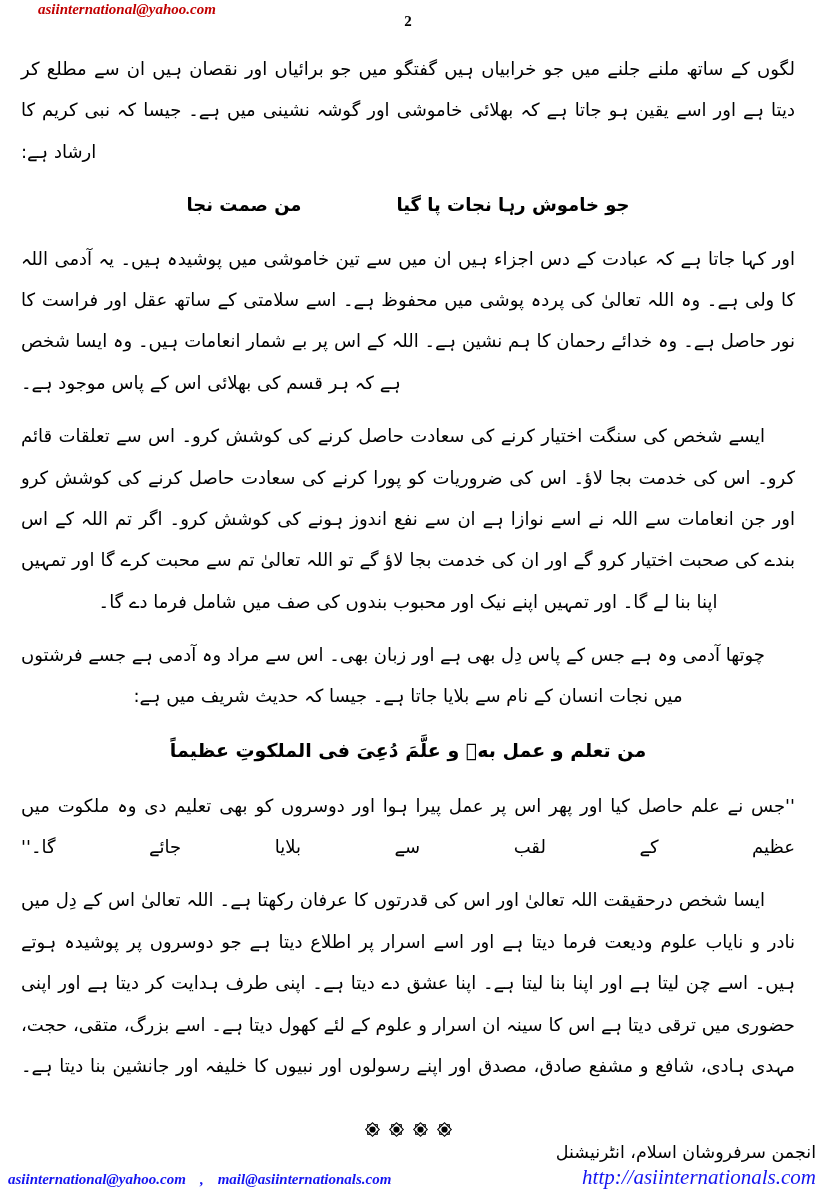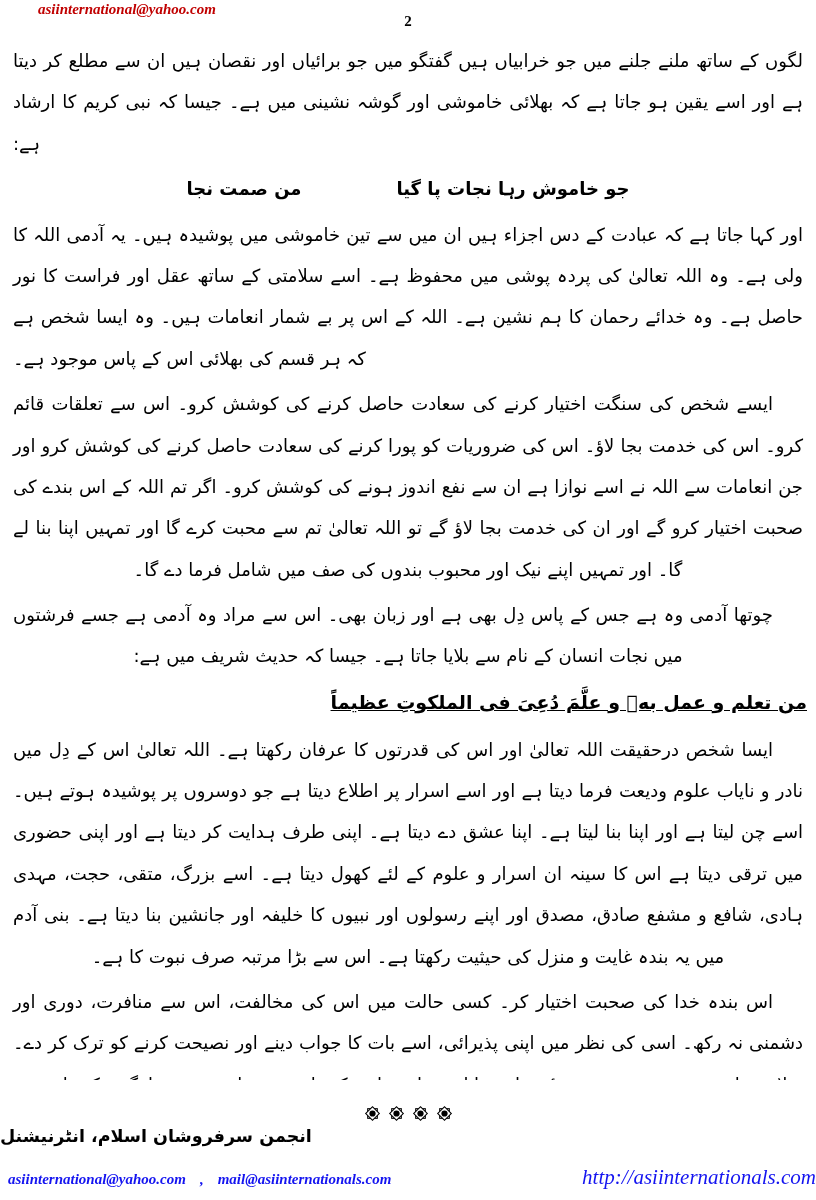--- a/index.html
+++ b/index.html
@@ -17,34 +17,34 @@
   }
   .page-number {
     position:absolute; left:0; right:0; top:13px; text-align:center;
     font-family:"Liberation Serif", serif; font-weight:bold; font-size:15px;
   }
   
   .content {
     direction:rtl; padding:0 9px; font-size:18px; line-height:2.3;
     height:1044px; overflow:hidden;
   }
-  .content p { margin:4px; text-align:justify; text-align-last:left; }
+  .content p { margin:12px; text-align:justify; text-align-last:left; }
   .content p.indent { text-indent:30px; }
   .content p.center-last { text-align-last:center; }
   .content p.fill-last { text-align-last:justify; }
   .hadith-row {
     display:flex; direction:rtl; justify-content:center; gap:95px;
     font-weight:bold; font-size:18px;
   }
-  .hadith-center { text-align:right; font-weight:bold; font-size:19px;text-decoration:underline; }
+  .hadith-center { text-align:center; font-weight:bold; font-size:19px; }
   
   .footer { position:absolute; left:0; right:0; bottom:8px; }
   .stars { display:flex; justify-content:center; gap:7px; margin-bottom:4px; }
   .stars svg { display:block; }
-  .org { text-align:left; font-weight:bold; font-size:17.5px; direction:rtl; margin-bottom:19px; }
+  .org { text-align:right; font-weight:normal; font-size:17.5px; direction:rtl; margin-bottom:3px; }
   .bottom-row {
     display:flex; justify-content:space-between; align-items:baseline; padding:0 0 2px 8px;
   }
   .emails {
     font-family:"Liberation Serif", serif; font-style:italic; font-weight:bold;
     font-size:15px; color:#1414f0;
   }
   .emails .sep { padding:0 14px; }
   .site-url {
     font-family:"Liberation Serif", serif; font-style:italic; font-weight:normal;
@@ -70,20 +70,21 @@
     </div>
 
     <p>اور کہا جاتا ہے کہ عبادت کے دس اجزاء ہیں ان میں سے تین خاموشی میں پوشیدہ ہیں۔ یہ آدمی اللہ کا ولی ہے۔ وہ اللہ تعالیٰ کی پردہ پوشی میں محفوظ ہے۔ اسے سلامتی کے ساتھ عقل اور فراست کا نور حاصل ہے۔ وہ خدائے رحمان کا ہم نشین ہے۔ اللہ کے اس پر بے شمار انعامات ہیں۔ وہ ایسا شخص ہے کہ ہر قسم کی بھلائی اس کے پاس موجود ہے۔</p>
 
     <p class="indent center-last">ایسے شخص کی سنگت اختیار کرنے کی سعادت حاصل کرنے کی کوشش کرو۔ اس سے تعلقات قائم کرو۔ اس کی خدمت بجا لاؤ۔ اس کی ضروریات کو پورا کرنے کی سعادت حاصل کرنے کی کوشش کرو اور جن انعامات سے اللہ نے اسے نوازا ہے ان سے نفع اندوز ہونے کی کوشش کرو۔ اگر تم اللہ کے اس بندے کی صحبت اختیار کرو گے اور ان کی خدمت بجا لاؤ گے تو اللہ تعالیٰ تم سے محبت کرے گا اور تمہیں اپنا بنا لے گا۔ اور تمہیں اپنے نیک اور محبوب بندوں کی صف میں شامل فرما دے گا۔</p>
 
     <p class="indent center-last">چوتھا آدمی وہ ہے جس کے پاس دِل بھی ہے اور زبان بھی۔ اس سے مراد وہ آدمی ہے جسے فرشتوں میں نجات انسان کے نام سے بلایا جاتا ہے۔ جیسا کہ حدیث شریف میں ہے:</p>
 
     <div class="hadith-center">من تعلم و عمل بهٖ و علَّمَ دُعِیَ فی الملکوتِ عظیماً</div>
 
+    <p class="fill-last">''جس نے علم حاصل کیا اور پھر اس پر عمل پیرا ہوا اور دوسروں کو بھی تعلیم دی وہ ملکوت میں عظیم کے لقب سے بلایا جائے گا۔''</p>
 
     <p class="indent center-last">ایسا شخص درحقیقت اللہ تعالیٰ اور اس کی قدرتوں کا عرفان رکھتا ہے۔ اللہ تعالیٰ اس کے دِل میں نادر و نایاب علوم ودیعت فرما دیتا ہے اور اسے اسرار پر اطلاع دیتا ہے جو دوسروں پر پوشیدہ ہوتے ہیں۔ اسے چن لیتا ہے اور اپنا بنا لیتا ہے۔ اپنا عشق دے دیتا ہے۔ اپنی طرف ہدایت کر دیتا ہے اور اپنی حضوری میں ترقی دیتا ہے اس کا سینہ ان اسرار و علوم کے لئے کھول دیتا ہے۔ اسے بزرگ، متقی، حجت، مہدی ہادی، شافع و مشفع صادق، مصدق اور اپنے رسولوں اور نبیوں کا خلیفہ اور جانشین بنا دیتا ہے۔ بنی آدم میں یہ بندہ غایت و منزل کی حیثیت رکھتا ہے۔ اس سے بڑا مرتبہ صرف نبوت کا ہے۔</p>
 
     <p class="indent">اس بندہ خدا کی صحبت اختیار کر۔ کسی حالت میں اس کی مخالفت، اس سے منافرت، دوری اور دشمنی نہ رکھ۔ اسی کی نظر میں اپنی پذیرائی، اسے بات کا جواب دینے اور نصیحت کرنے کو ترک کر دے۔ سلامتی اسی میں ہے جو وہ بندۂ خدا فرماتا ہے یا جو اس کے پاس ہے۔ اور دوسرے لوگوں کے پاس جو کچھ ہے وہ ہلاکت اور گمراہی ہے۔ اگر دیکھ سکتا ہے تو اپنے فائدے کے لئے دیکھ۔ اگر احتیاط کرنے والا ہے تو احتیاط کر۔ اگر اپنی ذات پر شفقت رکھتا ہے اور اپنی بھلائی چاہتا ہے تو میری بات مان۔''</p>
 
   </div>
 
   <div class="footer">
 
     <div class="stars">

